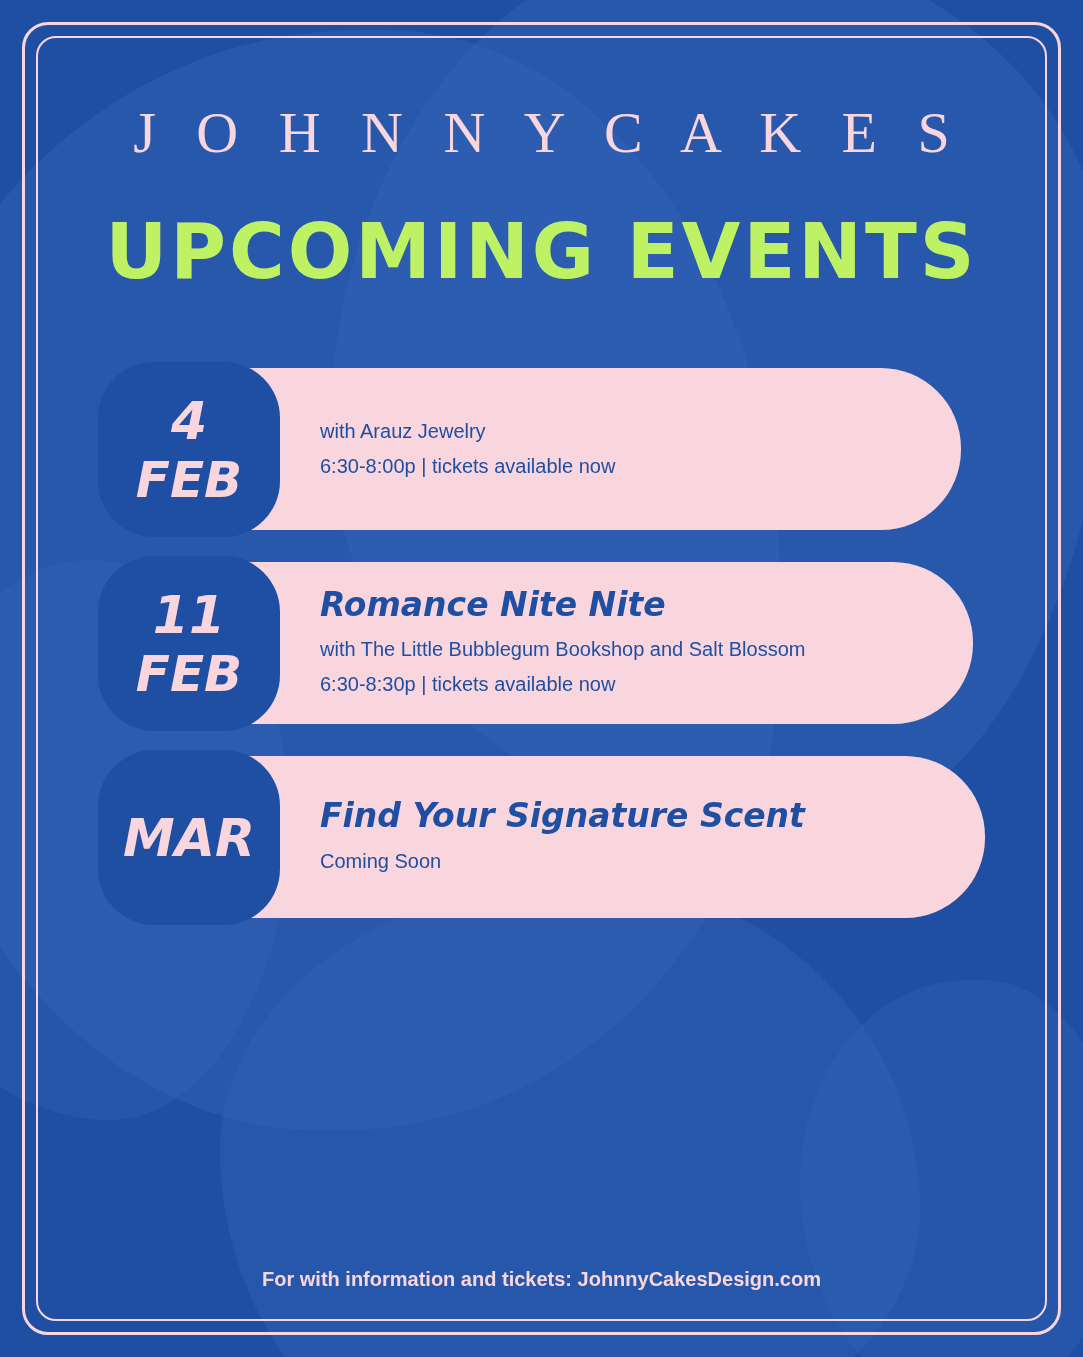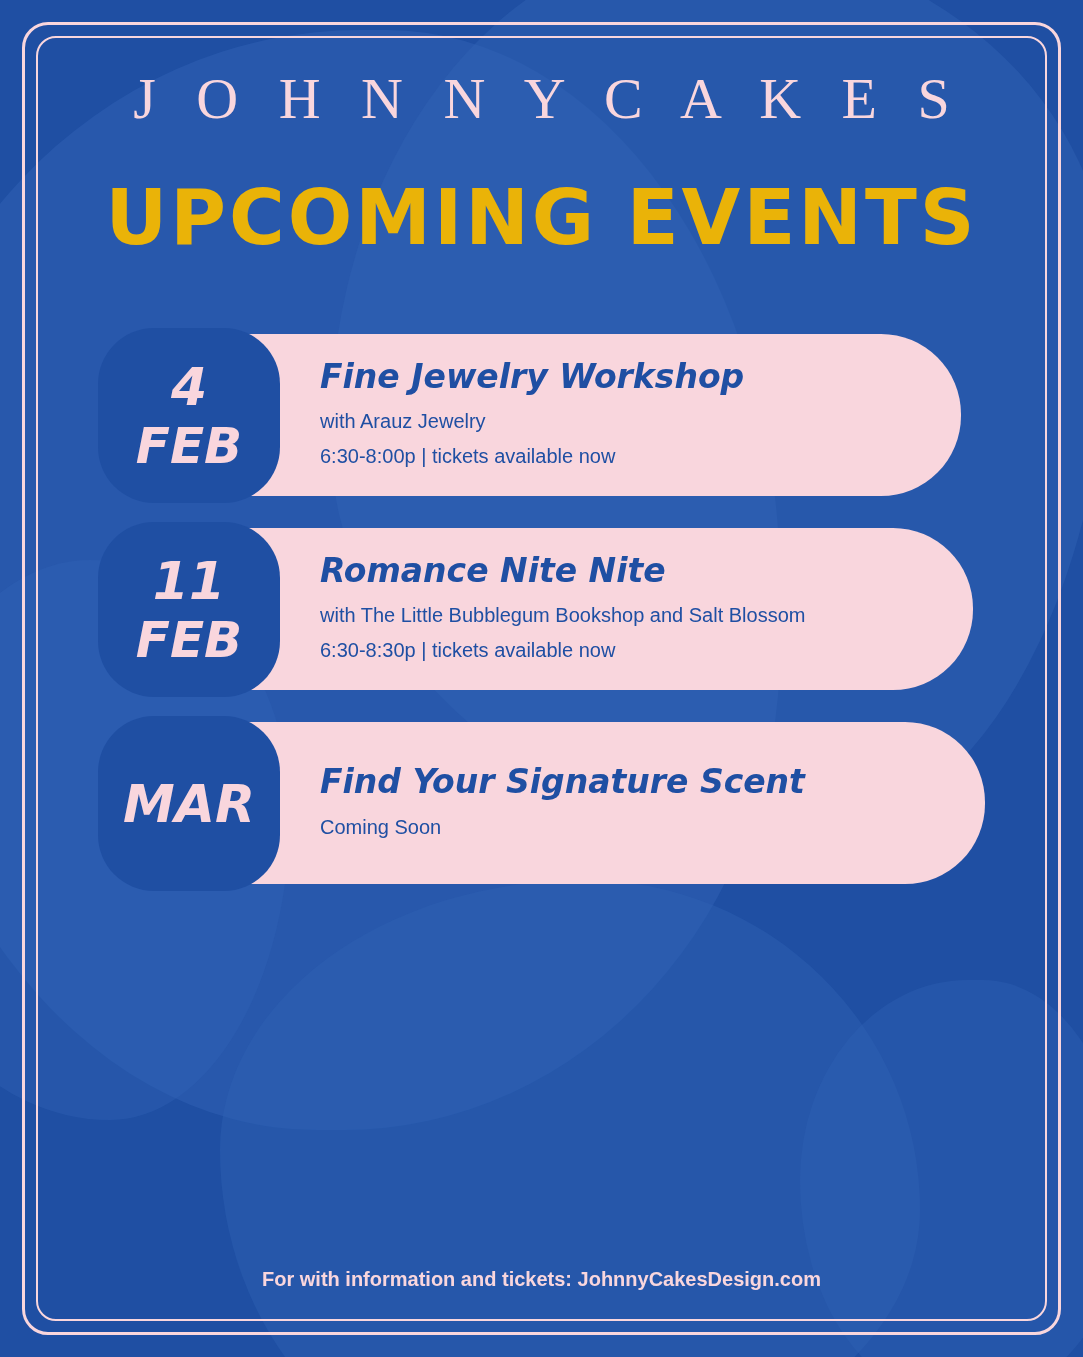--- a/index.html
+++ b/index.html
@@ -94,28 +94,28 @@
     padding: 0 70px;
   }
 
   .brand {
     text-align: center;
     color: #f9d6dd;
     font-family: "Liberation Serif", serif;
     font-size: 58px;
     letter-spacing: 13px;
     font-weight: 400;
-    padding-top: 70px;
+    padding-top: 104px;
     padding-left: 13px;
     line-height: 1;
   }
 
   .headline {
     text-align: center;
-    color: #eab308;
+    color: #bef264;
     font-family: "DejaVu Sans", sans-serif;
     font-weight: 700;
     font-size: 76px;
     letter-spacing: 3px;
     margin-top: 52px;
     line-height: 1;
   }
 
   .events {
     margin-top: 78px;
@@ -228,21 +228,20 @@
     <div class="headline">UPCOMING EVENTS</div>
 
     <div class="events">
 
       <div class="event-card">
         <div class="date-badge">
           <div class="date-day">4</div>
           <div class="date-month">FEB</div>
         </div>
         <div class="event-text">
-          <div class="event-title">Fine Jewelry Workshop</div>
           <div class="event-sub">with Arauz Jewelry</div>
           <div class="event-meta">6:30-8:00p | tickets available now</div>
         </div>
       </div>
 
       <div class="event-card wide">
         <div class="date-badge">
           <div class="date-day">11</div>
           <div class="date-month">FEB</div>
         </div>

